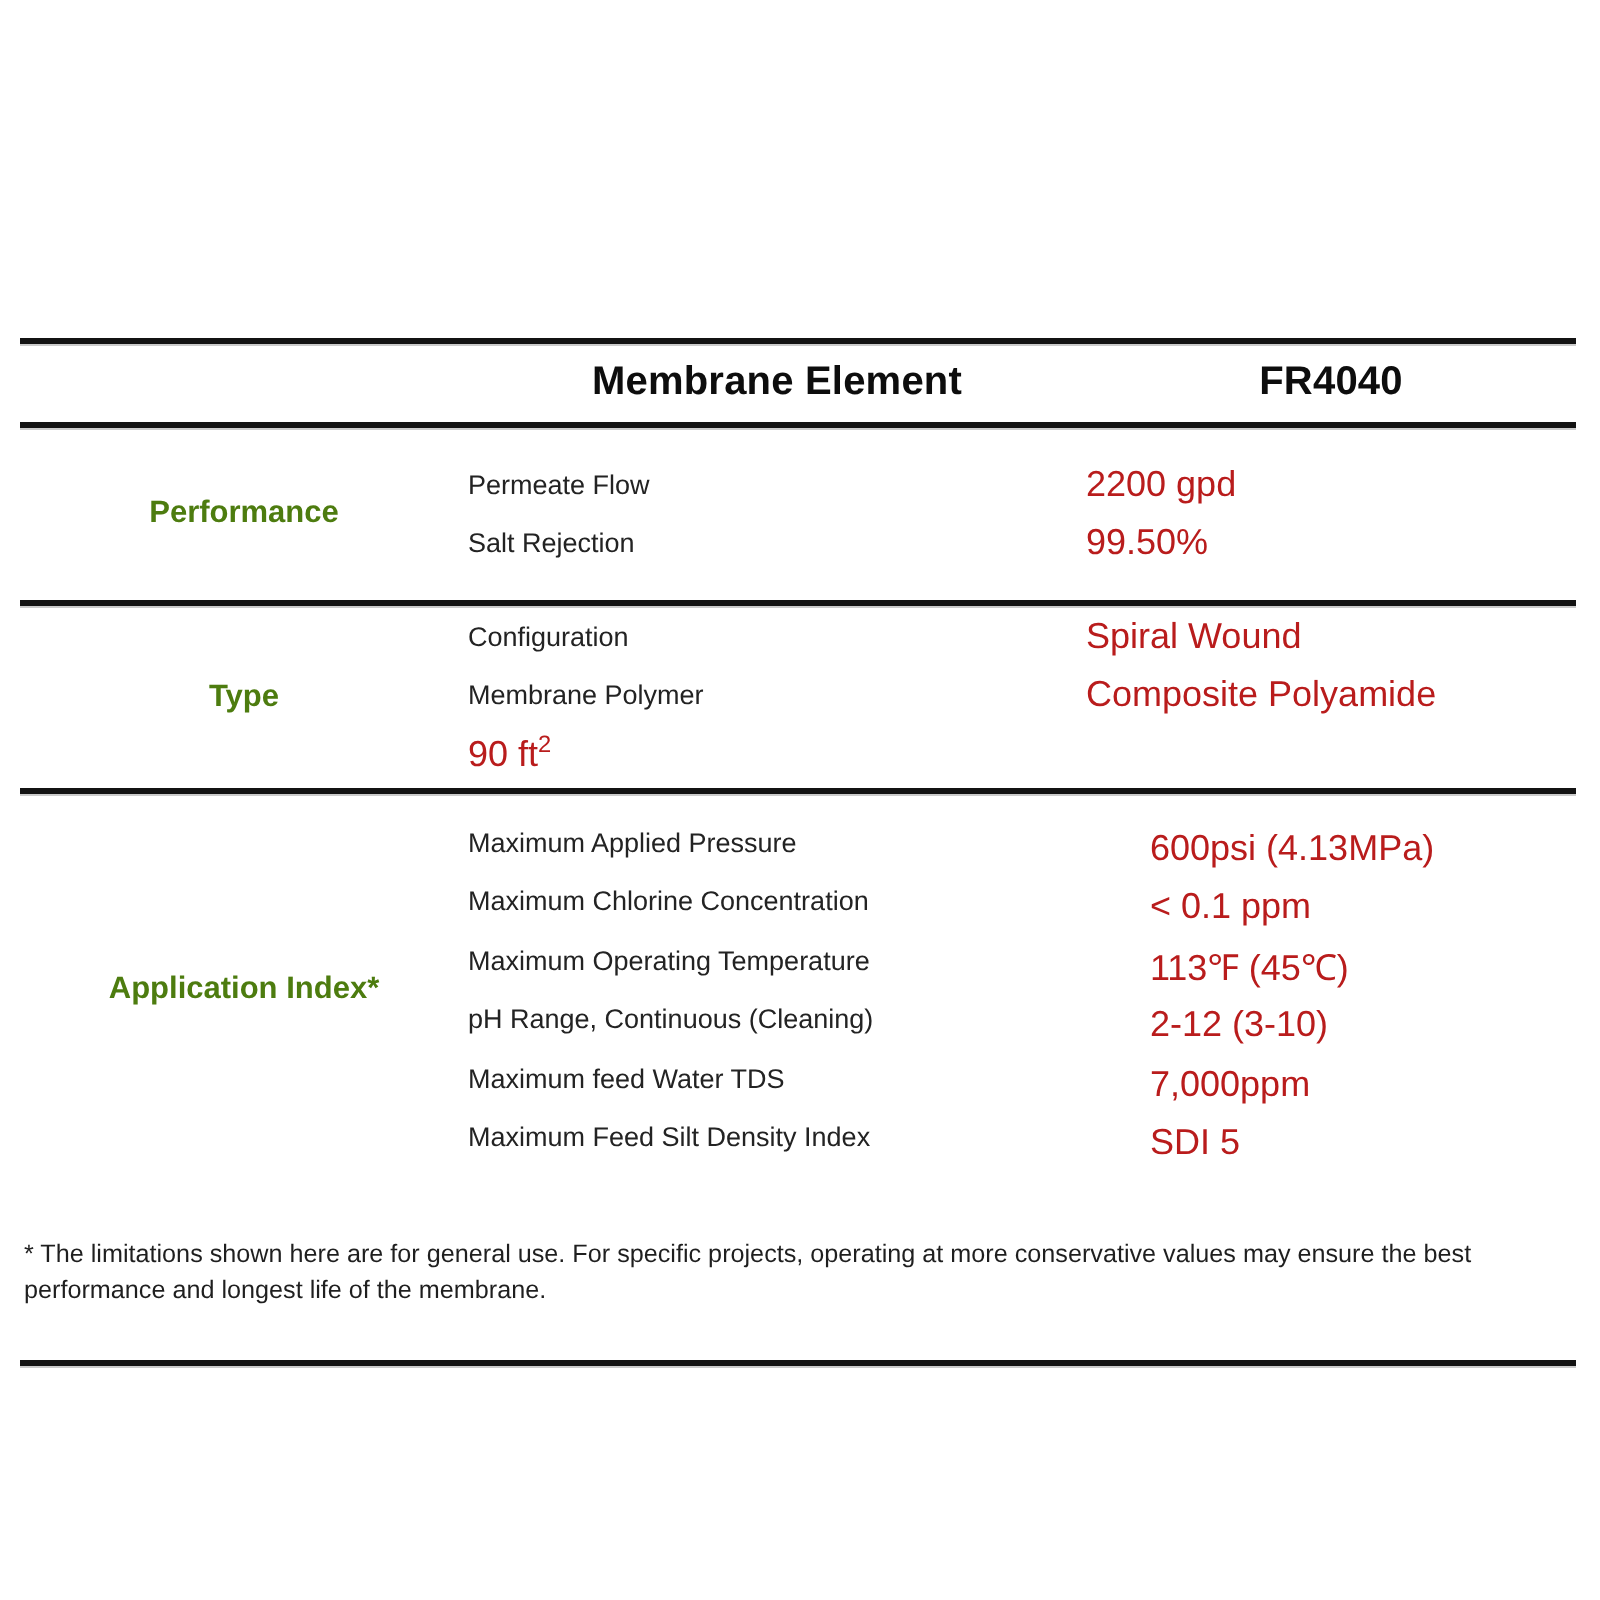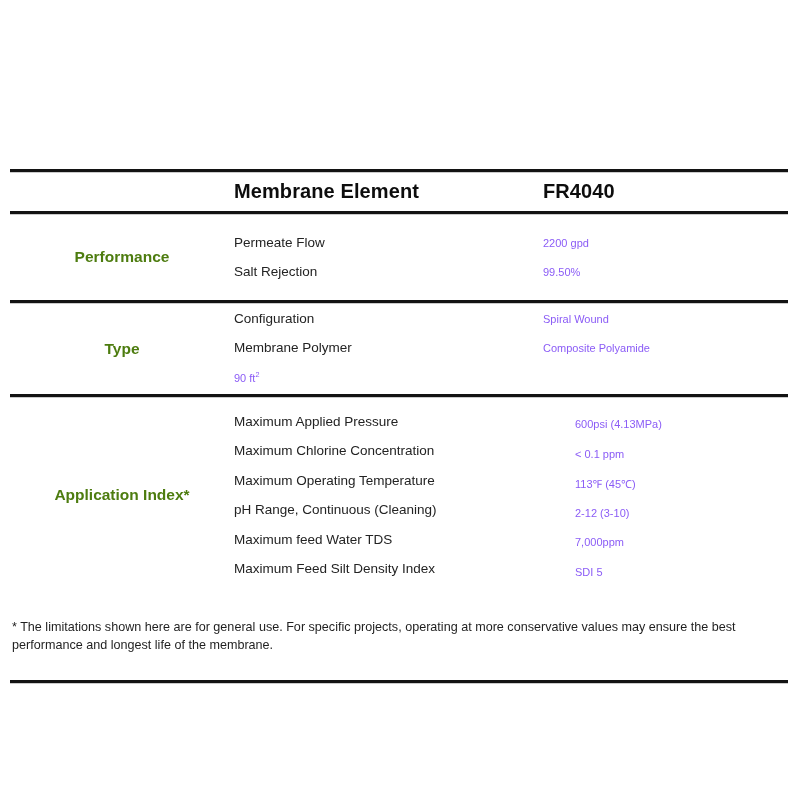--- a/index.html
+++ b/index.html
@@ -60,20 +60,21 @@
     height: 39px;
     display: flex;
     align-items: center;
   }
   .header-band .col-name,
   .header-band .col-value {
     font-size: 20px;
     font-weight: bold;
     letter-spacing: 0.1px;
     color: #0d0d0d;
+    text-align: center;
   }
 
   
   .section {
     display: flex;
     align-items: center;
     width: 100%;
   }
   .section .section-label {
     width: 224px;
@@ -91,22 +92,22 @@
     align-items: center;
   }
   .spec-row .spec-name {
     width: 309px;
     flex: 0 0 309px;
     font-size: 13.5px;
     color: #232323;
   }
   .spec-row .spec-value {
     flex: 1 1 auto;
-    font-size: 11px;
-    color: #8b5cf6;
+    font-size: 18px;
+    color: #b91c1c;
   }
 
   
   .sec-performance { height: 86px; }
   .sec-performance .spec-row { height: 29px; }
 
   .sec-type { height: 91px; }
   .sec-type .spec-row { height: 29px; }
   .sec-type .spec-row:last-child { height: 31px; }
 

